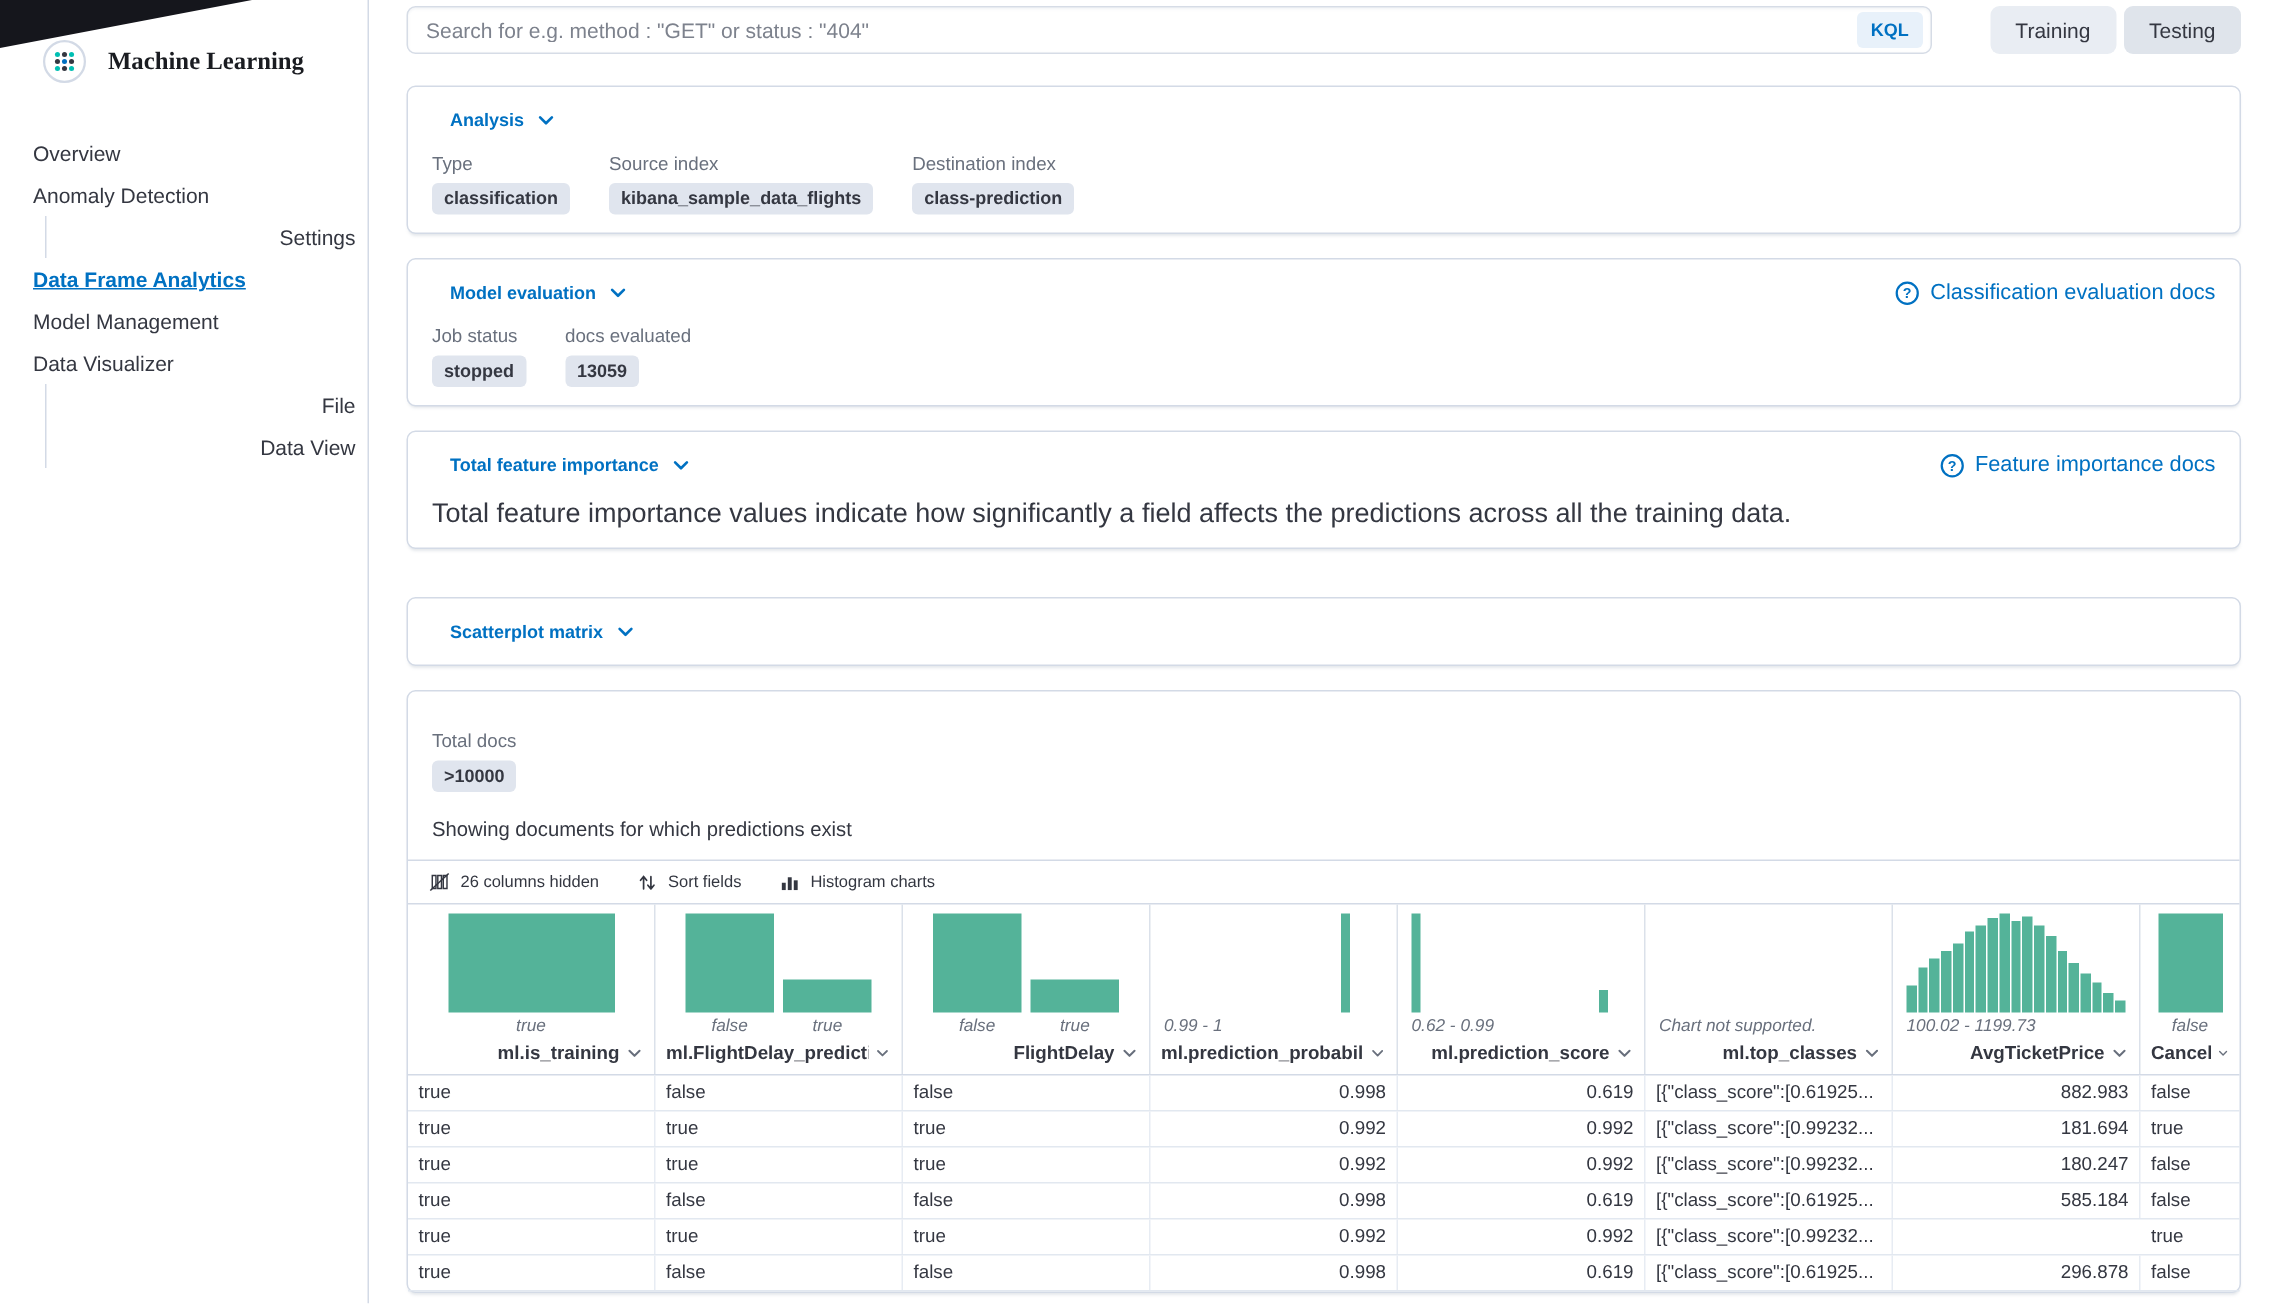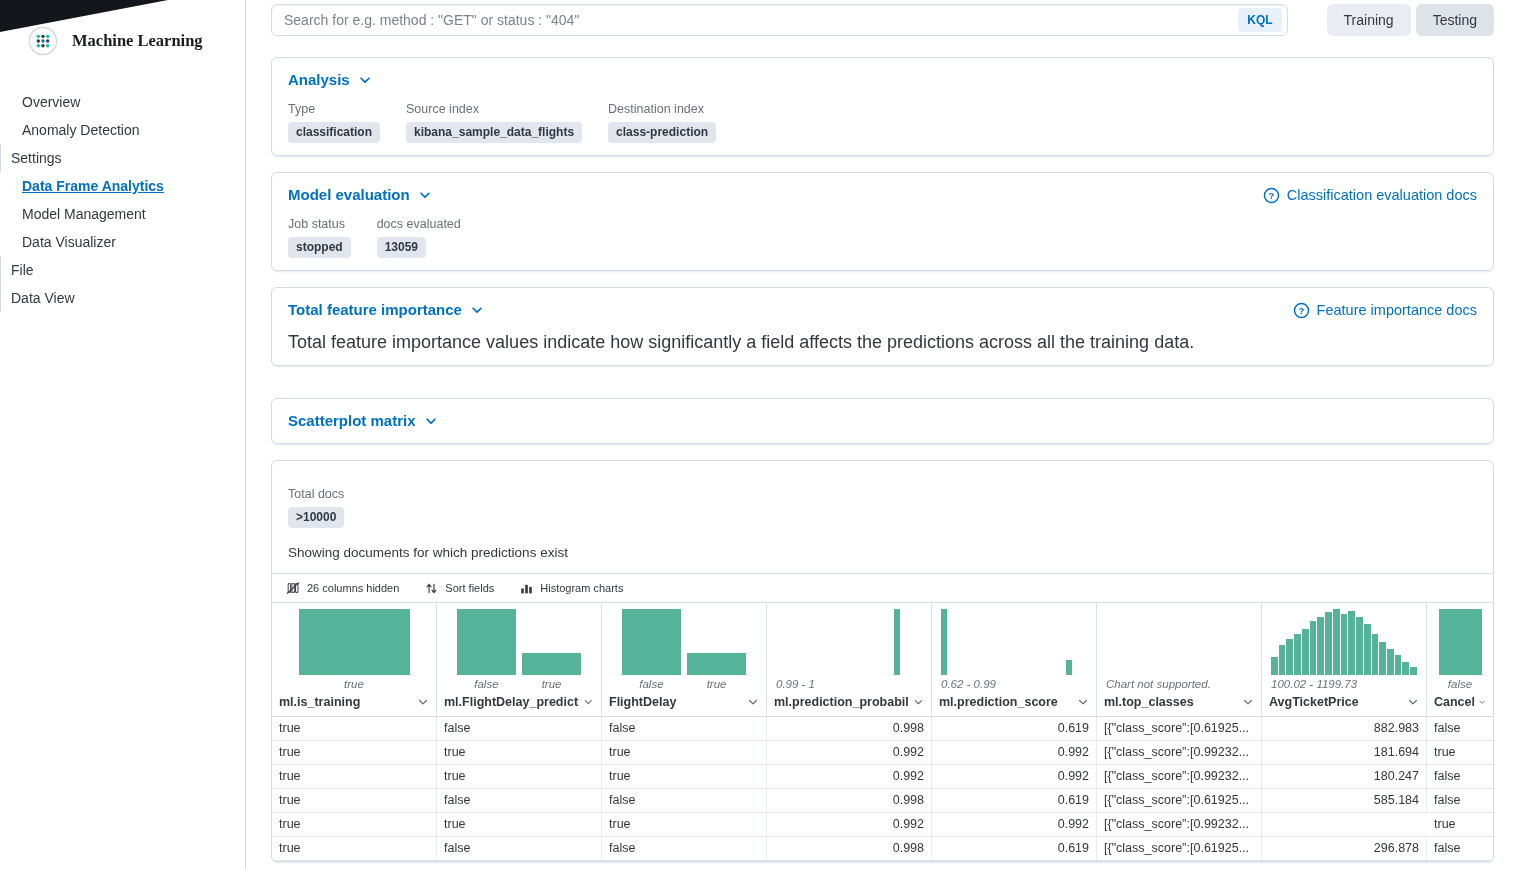--- a/index.html
+++ b/index.html
@@ -17,21 +17,21 @@
     position: absolute; left: 0; top: 0; width: 246px; height: 869px;
     background: #fff; border-right: 1px solid #d3dae6; z-index: 10;
   }
   .app-header { display: flex; align-items: center; gap: 14px; padding: 26px 0 0 28px; }
   .app-title { font-size: 16.5px; font-weight: 700; color: #1a1c21; font-family: Liberation Serif, serif; }
   .nav { margin-top: 32px; }
   .nav-item {
     display: block; padding: 5px 8px 5px 22px; font-size: 14px; color: #343741;
     cursor: pointer; line-height: 18px;
   }
-  .nav-item.sub { padding-left: 10px; border-left: 1px solid #d3dae6; }
+  .nav-item.sub { margin-left: 30px; padding-left: 10px; border-left: 1px solid #d3dae6; text-align: right; }
   .nav-item.active { color: #0071c2; font-weight: 700; text-decoration: underline; }
   
   .main { position: absolute; left: 246px; top: 0; right: 0; bottom: 0; padding: 4px 19px 0 25px; background: #fff; }
   .top-row { display: flex; align-items: center; margin-bottom: 21px; }
   .search-box {
     flex: 1; height: 32px; border: 1px solid #d6dce6; border-radius: 6px; background: #fff;
     display: flex; align-items: center; padding: 0 5px 0 12px; margin-right: 34px;
     box-shadow: inset 0 1px 2px rgba(152,162,179,0.12);
   }
   .search-box input { flex: 1; border: none; outline: none; font-size: 14px; color: #343741; font-family: "Liberation Sans", sans-serif; background: transparent; }
@@ -44,21 +44,21 @@
   .toggle-btn.training { background: #e9edf3; }
   .toggle-btn.testing { background: #dfe4eb; }
   
   .panel {
     border: 1px solid #d3dae6; border-radius: 6px; background: #fff;
     padding: 12px 16px; margin-bottom: 16px;
     box-shadow: 0 2px 2px -1px rgba(152,162,179,0.25);
   }
   .panel.scatter { margin-top: 32px; }
   .panel-head { display: flex; align-items: center; justify-content: space-between; }
-  .panel-title { display: inline-flex; align-items: center; gap: 8px; color: #0071c2; font-size: 15px; font-weight: 600; cursor: pointer; line-height: 20px; }
+  .panel-title { display: inline-flex; align-items: center; gap: 8px; color: #0071c2; font-size: 12px; font-weight: 600; cursor: pointer; line-height: 20px; margin-left: 12px; }
   .chev { flex: none; }
   .chev.up { transform: rotate(180deg); }
   .docs-link { display: inline-flex; align-items: center; gap: 7px; color: #0071c2; font-size: 14.5px; font-weight: 500; cursor: pointer; }
   .fields { display: flex; gap: 26px; margin-top: 11px; }
   .field-label { font-size: 12.5px; color: #69707d; line-height: 16px; }
   .badge {
     display: inline-block; margin-top: 5px; background: #e0e5ee; border-radius: 4px;
     padding: 3px 8px; font-size: 12px; font-weight: 600; color: #343741; line-height: 15px;
   }
   .panel-desc { margin-top: 12px; font-size: 18px; color: #343741; }
@@ -73,21 +73,21 @@
   .gcol.gflex, .gcell.gflex { flex: 1; border-right: none; }
   .hist { display: flex; flex-direction: column; height: 84px; }
   .hist-bars { flex: 1; display: flex; align-items: flex-end; }
   .hist-bars.cat { justify-content: center; gap: 6px; padding: 0 8px; }
   .hist-bars.range { gap: 1px; padding: 0 9px; }
   .rbar { flex: 1; }
   .hist-labels { height: 18px; display: flex; align-items: center; font-size: 11.5px; font-style: italic; color: #69707d; white-space: nowrap; }
   .hist-labels.cat { justify-content: center; gap: 6px; padding: 0 8px; }
   .hist-labels.cat span { text-align: center; overflow: hidden; }
   .hist-labels.range { padding: 0 9px; }
-  .col-name { display: flex; align-items: center; justify-content: space-between; gap: 4px; padding: 2px 7px 7px; }
+  .col-name { display: flex; align-items: center; justify-content: flex-end; gap: 4px; padding: 2px 7px 7px; }
   .col-name-text { font-weight: 700; font-size: 12.5px; white-space: nowrap; overflow: hidden; }
   .grow { display: flex; height: 24px; border-bottom: 1px solid #e2e8f0; }
   .gcell {
     flex: none; border-right: 1px solid #e7ecf3; padding: 0 7px; font-size: 12.5px;
     line-height: 23px; white-space: nowrap; overflow: hidden;
   }
   .gcell.right { text-align: right; }
   svg { display: block; }
 </style>
 </head>

